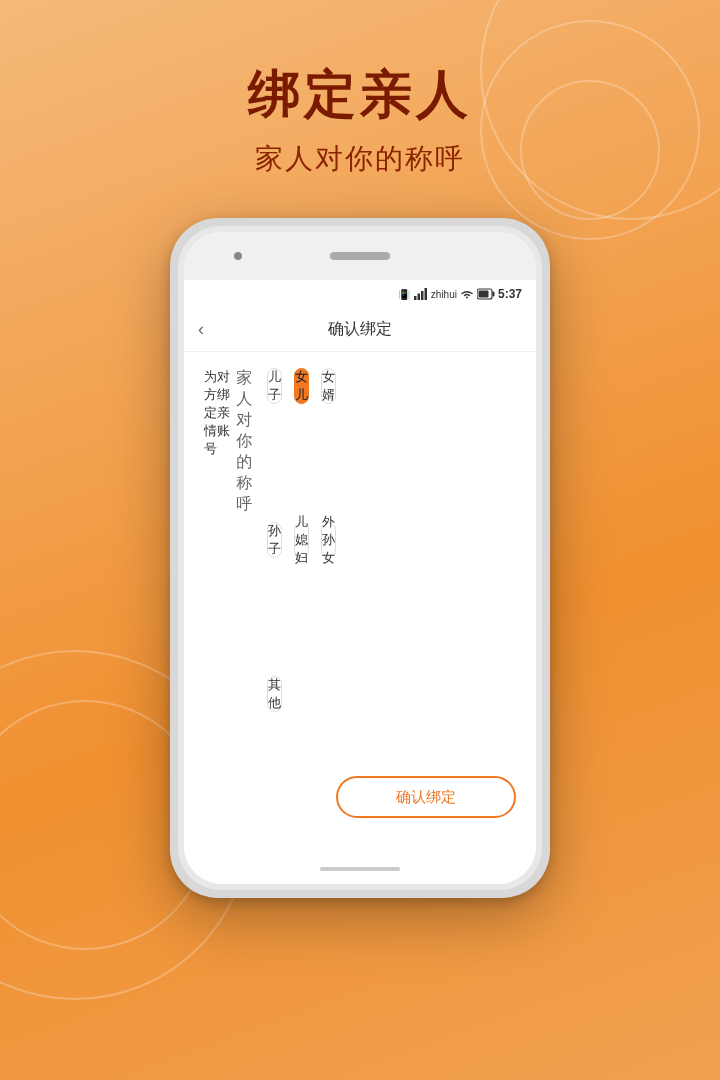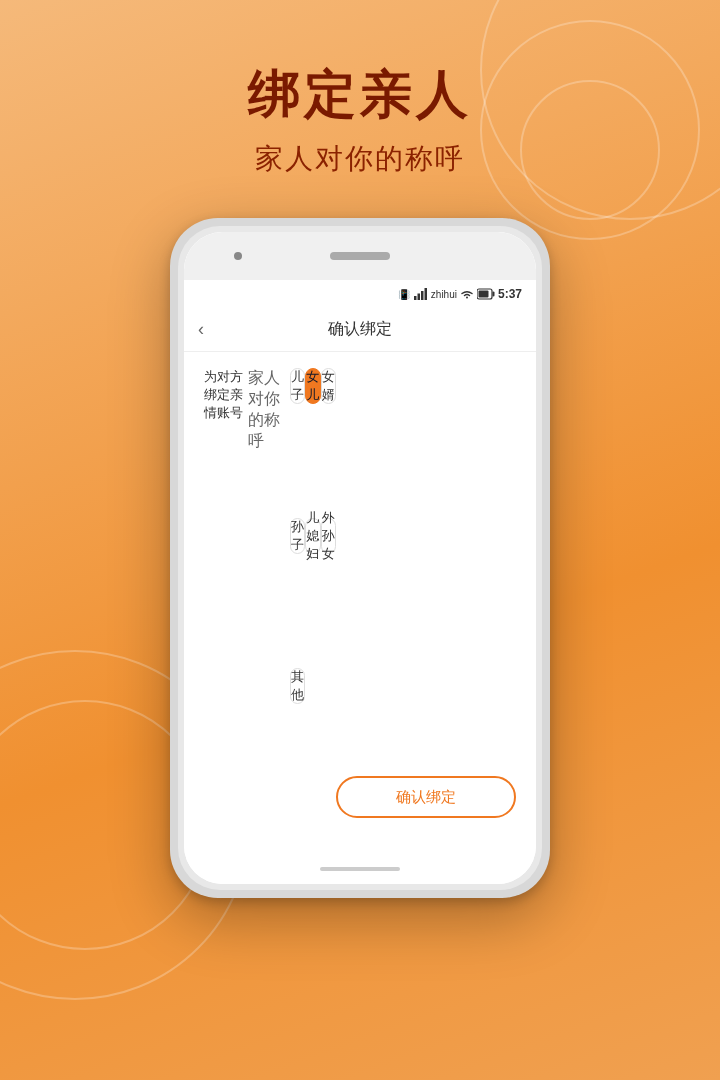--- a/index.html
+++ b/index.html
@@ -199,20 +199,21 @@
     .form-label-sub {
       font-size: 16px;
       color: #666;
       margin-bottom: 16px;
     }
 
     
     .options-grid {
       display: grid;
       grid-template-columns: repeat(3, 1fr);
+      gap: 12px;
       margin-bottom: 20px;
     }
     .option-btn {
       height: 36px;
       border: 1px solid #ddd;
       border-radius: 20px;
       display: flex;
       align-items: center;
       justify-content: center;
       font-size: 13px;

